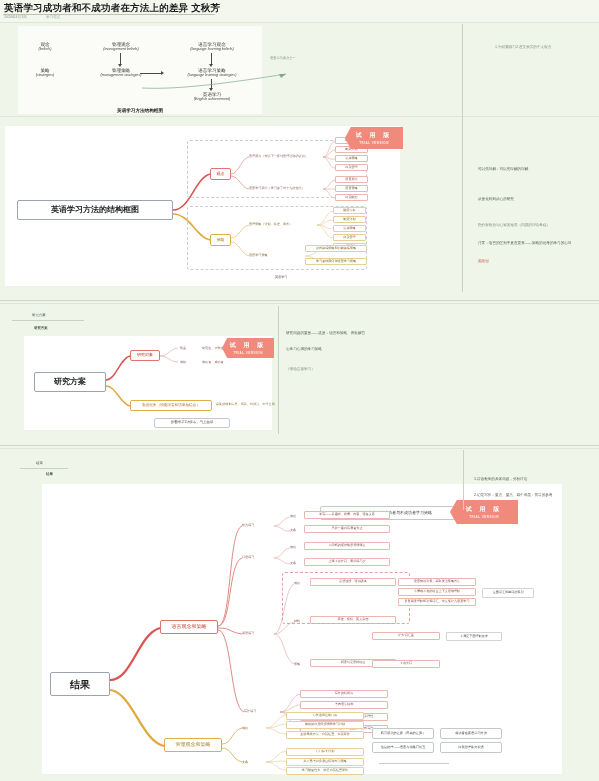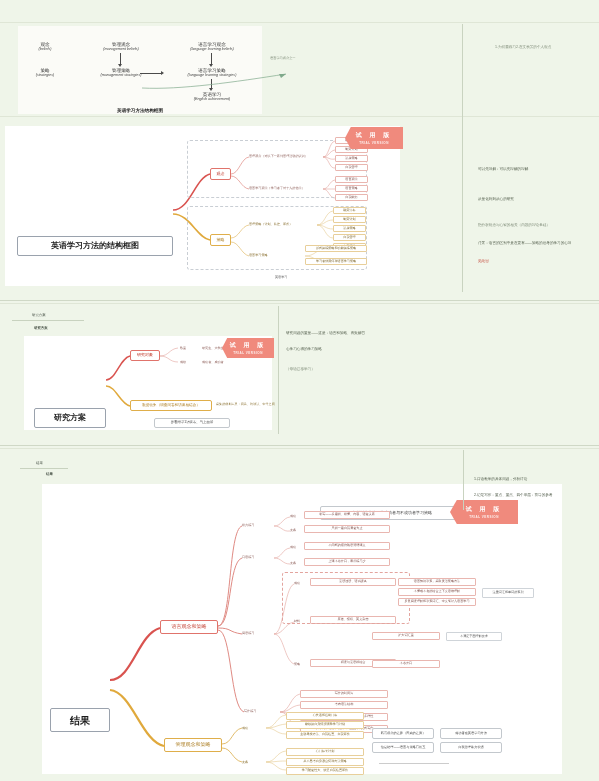--- a/index.html
+++ b/index.html
@@ -55,21 +55,21 @@
   .f1headr{position:absolute;width:0;height:0;border-top:2px solid transparent;border-bottom:2px solid transparent;border-left:3px solid #4a4a4a;}
   .fig1cap{position:absolute;left:0;right:0;bottom:1px;text-align:center;font-size:4.6px;font-weight:700;color:#222;}
   .curvearrow{position:absolute;left:122px;top:40px;width:150px;height:26px;}
   .node{
     position:absolute;box-sizing:border-box;background:#fff;
     display:flex;align-items:center;justify-content:center;
     white-space:nowrap;text-align:center;line-height:1.1;
   }
   .root{
     border:1px solid #9aa2ad;border-radius:2px;background:#fff;
-    font-weight:700;color:#1d1d1d;margin-top:36px;
+    font-weight:700;color:#1d1d1d;
   }
   .b-red{border:1px solid #e0736b;border-radius:2px;color:#c0392b;}
   .b-yellow{border:1px solid #dfae4a;border-radius:2px;color:#a9791a;}
   .b-grey{border:1px solid #c3c8cd;border-radius:2px;color:#444;}
   .b-dash{border:1px dashed #c9ced4;border-radius:3px;background:transparent;}
   .b-dash-red{border:1px dashed #e3a49e;border-radius:3px;background:transparent;}
   .leaf{font-size:3.1px;color:#7a4a44;border:1px solid #e9b6b0;border-radius:1px;background:#fff;}
   .leaf.y{border-color:#e8cf9a;color:#7a6226;}
   .leaf.g{border-color:#cfd4d9;color:#4a4a4a;}
   .lbl{position:absolute;font-size:3.1px;color:#8a5a54;white-space:nowrap;}
@@ -102,20 +102,26 @@
   .wm-line{position:absolute;right:150px;bottom:17px;width:70px;height:1px;background:#9a9a9a;opacity:.5;}
 
   .tiny-head{position:absolute;font-size:3.4px;color:#4b554a;white-space:nowrap;}
   .tiny-rule{position:absolute;height:1px;background:#c8d2bf;}
 </style>
 </head>
 <body>
 
 <div class="page">
 
+  <div class="doc-header">
+    <div class="doc-title">英语学习成功者和不成功者在方法上的差异 文秋芳</div>
+    <div class="doc-underline"></div>
+    <div class="doc-sub">2020年4月1日</div>
+    <div class="doc-sub2">学习笔记</div>
+  </div>
   <div class="hr-sep thin" style="top:22px;"></div>
 
   <div class="fig1">
 
     <div class="f1cell" style="left:6px;top:16px;width:42px;">
       <span class="f1cn">观念</span>
       <span class="f1en">(beliefs)</span>
     </div>
     <div class="f1cell" style="left:62px;top:16px;width:82px;">
       <span class="f1cn">管理观念</span>

